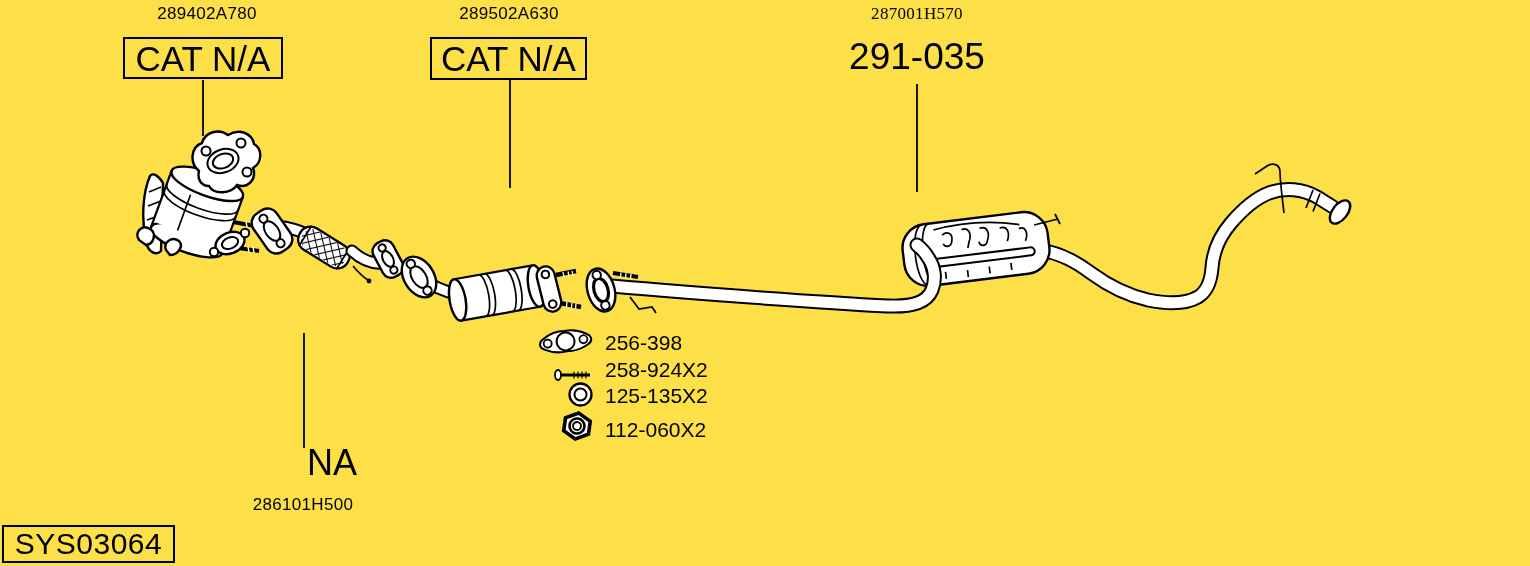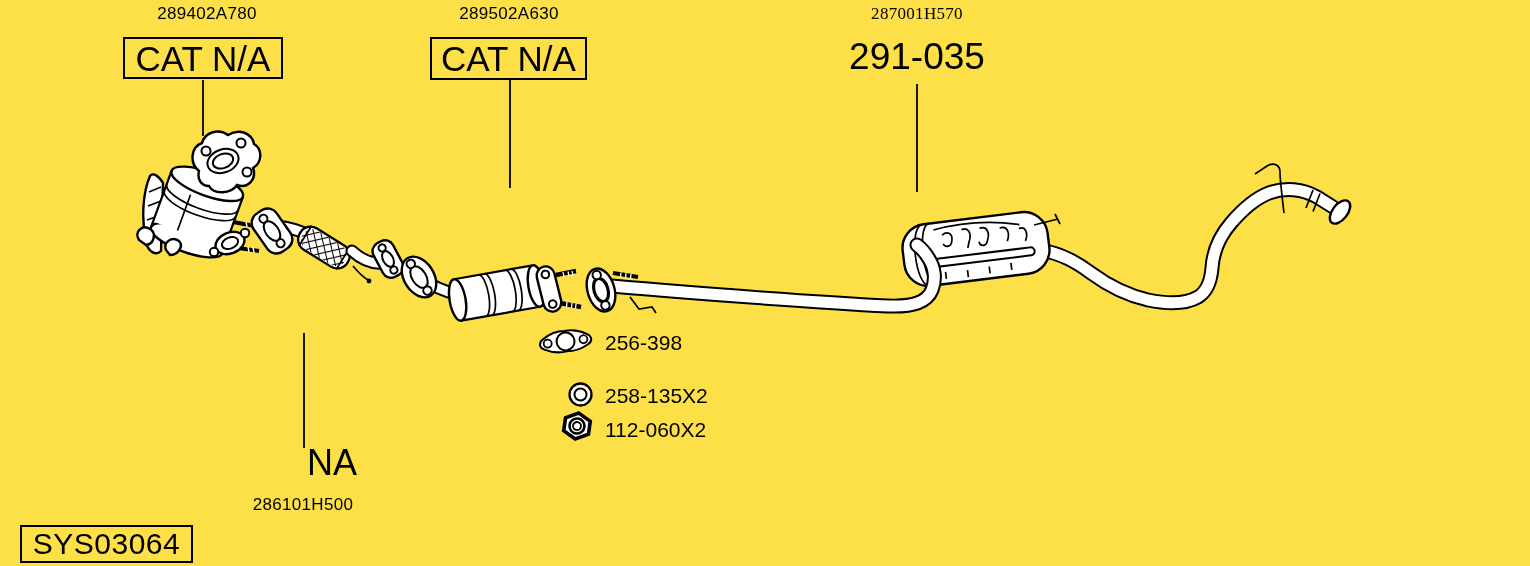--- a/index.html
+++ b/index.html
@@ -33,21 +33,21 @@
   }
   .big-label {
     position:absolute; transform:translateX(-50%); white-space:nowrap;
     font-size:37px; line-height:1;text-align:right;
   }
   .na-label {
     position:absolute; transform:translateX(-50%); white-space:nowrap;
     font-size:36px; line-height:1;
   }
   .sys-box {
-    position:absolute; left:20px; top:525px; width:173px; height:38px;
+    position:absolute; left:2px; top:525px; width:173px; height:38px;
     box-sizing:border-box; border:2.5px solid #000;
     display:flex; align-items:center; justify-content:center;
     font-size:30px; line-height:1; letter-spacing:0.5px;
   }
   .hw-row {
     position:absolute; left:520px; height:30px;
     display:flex; align-items:flex-end;
   }
   .hw-icon-cell {
     width:74px; display:flex; justify-content:flex-end; align-items:center;
@@ -227,29 +227,39 @@
           <path d="M28.5,3 C37,2 45,5 50.5,8.5 C55.5,11.5 55.5,16.5 50.5,19 C45,22 37,24.5 28.5,23.5 C20,24.5 12,22 6.5,19 C1.5,16.5 1.5,11.5 6.5,8.5 C12,5 20,2 28.5,3 Z" fill="#fff" stroke="#000" stroke-width="2"></path>
           <circle cx="28.5" cy="13.5" r="9" fill="#fff" stroke="#000" stroke-width="2"></circle>
           <circle cx="10.5" cy="13.5" r="4" fill="#fff" stroke="#000" stroke-width="1.8"></circle>
           <circle cx="46.5" cy="13.5" r="4" fill="#fff" stroke="#000" stroke-width="1.8"></circle>
         </g>
       </svg>
     </span>
     <span class="hw-label">256-398</span>
   </div>
 
+  <div class="hw-row" style="top:352px;">
+    <span class="hw-icon-cell">
+      <svg width="40" height="14" viewBox="0 0 40 14">
+        <ellipse cx="4" cy="7" rx="3" ry="5" fill="#fff" stroke="#000" stroke-width="1.8"></ellipse>
+        <line x1="7" y1="7" x2="36" y2="7" stroke="#000" stroke-width="3"></line>
+        <path d="M20,3.5 V10.5 M24,3.5 V10.5 M28,3.5 V10.5 M32,3.5 V10.5" stroke="#000" stroke-width="1.1"></path>
+      </svg>
+    </span>
+    <span class="hw-label">258-924X2</span>
+  </div>
 
   <div class="hw-row" style="top:378px;">
     <span class="hw-icon-cell">
       <svg width="27" height="27" viewBox="0 0 27 27">
         <circle cx="13.5" cy="13.5" r="11" fill="#fff" stroke="#000" stroke-width="2.3"></circle>
         <circle cx="13.5" cy="13.5" r="6" fill="#fff" stroke="#000" stroke-width="2"></circle>
       </svg>
     </span>
-    <span class="hw-label">258-135X2</span>
+    <span class="hw-label">125-135X2</span>
   </div>
 
   <div class="hw-row" style="top:412px;">
     <span class="hw-icon-cell">
       <svg width="33" height="31" viewBox="0 0 33 31">
         <g transform="rotate(8 16 15)">
           <polygon points="16,2 28.5,8.5 28.5,21.5 16,28 3.5,21.5 3.5,8.5" fill="#fff" stroke="#000" stroke-width="3.6"></polygon>
           <circle cx="16" cy="15" r="7.5" fill="#fff" stroke="#000" stroke-width="2.6"></circle>
           <circle cx="16" cy="15" r="4" fill="#fff" stroke="#000" stroke-width="1.8"></circle>
         </g>

